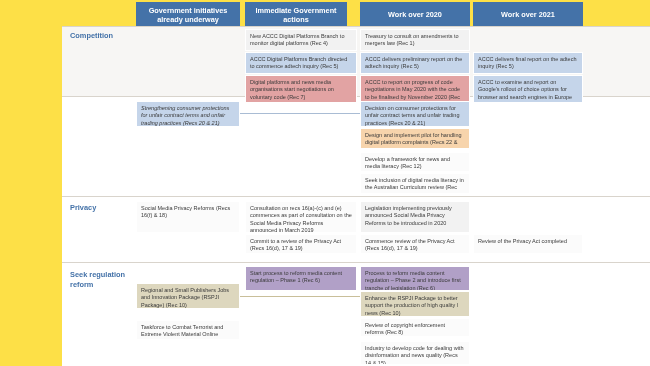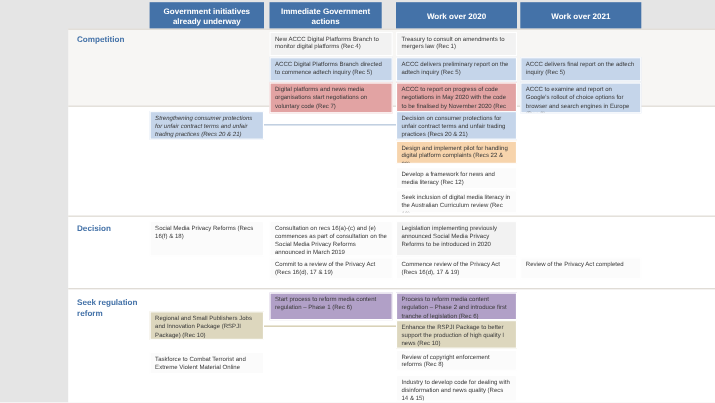--- a/index.html
+++ b/index.html
@@ -13,21 +13,21 @@
     font-family: "Liberation Sans", sans-serif;
     overflow: hidden;
     position: relative;
   }
 
   
   #roadmap {
     position: relative;
     width: 650px;
     height: 366px;
-    background: #e5e5e5;
+    background: #fde047;
   }
 
   
   .col-header {
     position: absolute;
     top: 2px;
     height: 26px;
     background: #4472a8;
     color: #ffffff;
     font-size: 7.3px;
@@ -94,21 +94,21 @@
 
 <div id="roadmap">
     <div class="col-header" style="left: 136px; width: 104px;">Government initiatives already underway</div>
     <div class="col-header" style="left: 245px; width: 102px;">Immediate Government actions</div>
     <div class="col-header" style="left: 360px; width: 110px;">Work over 2020</div>
     <div class="col-header" style="left: 473px; width: 110px;">Work over 2021</div>
     <div class="band" style="top: 26px; height: 70px;"></div>
     <div class="band-label" style="top: 31px;">Competition</div>
     <div class="band plain" style="top: 96px; height: 100px;"></div>
     <div class="band plain" style="top: 196px; height: 66px;"></div>
-    <div class="band-label" style="top: 203px;">Decision</div>
+    <div class="band-label" style="top: 203px;">Privacy</div>
     <div class="band plain" style="top: 262px; height: 104px;"></div>
     <div class="band-label" style="top: 270px;">Seek regulation reform</div>
     <div class="cell c-grey" style="left: 245px; width: 112px; top: 29px; height: 22px;">New ACCC Digital Platforms Branch to monitor digital platforms (Rec 4)</div>
     <div class="cell c-grey" style="left: 360px; width: 110px; top: 29px; height: 22px;">Treasury to consult on amendments to mergers law (Rec 1)</div>
     <div class="cell c-blue" style="left: 245px; width: 112px; top: 52px; height: 22px;">ACCC Digital Platforms Branch directed to commence adtech inquiry (Rec 5)</div>
     <div class="cell c-blue" style="left: 360px; width: 110px; top: 52px; height: 22px;">ACCC delivers preliminary report on the adtech inquiry (Rec 5)</div>
     <div class="cell c-blue" style="left: 473px; width: 110px; top: 52px; height: 22px;">ACCC delivers final report on the adtech inquiry (Rec 5)</div>
     <div class="cell c-red" style="left: 245px; width: 112px; top: 75px; height: 28px;">Digital platforms and news media organisations start negotiations on voluntary code (Rec 7)</div>
     <div class="cell c-red" style="left: 360px; width: 110px; top: 75px; height: 28px;">ACCC to report on progress of code negotiations in May 2020 with the code to be finalised by November 2020 (Rec 7)</div>
     <div class="cell c-blue" style="left: 473px; width: 110px; top: 75px; height: 28px;">ACCC to examine and report on Google's rollout of choice options for browser and search engines in Europe (Rec 3)</div>

